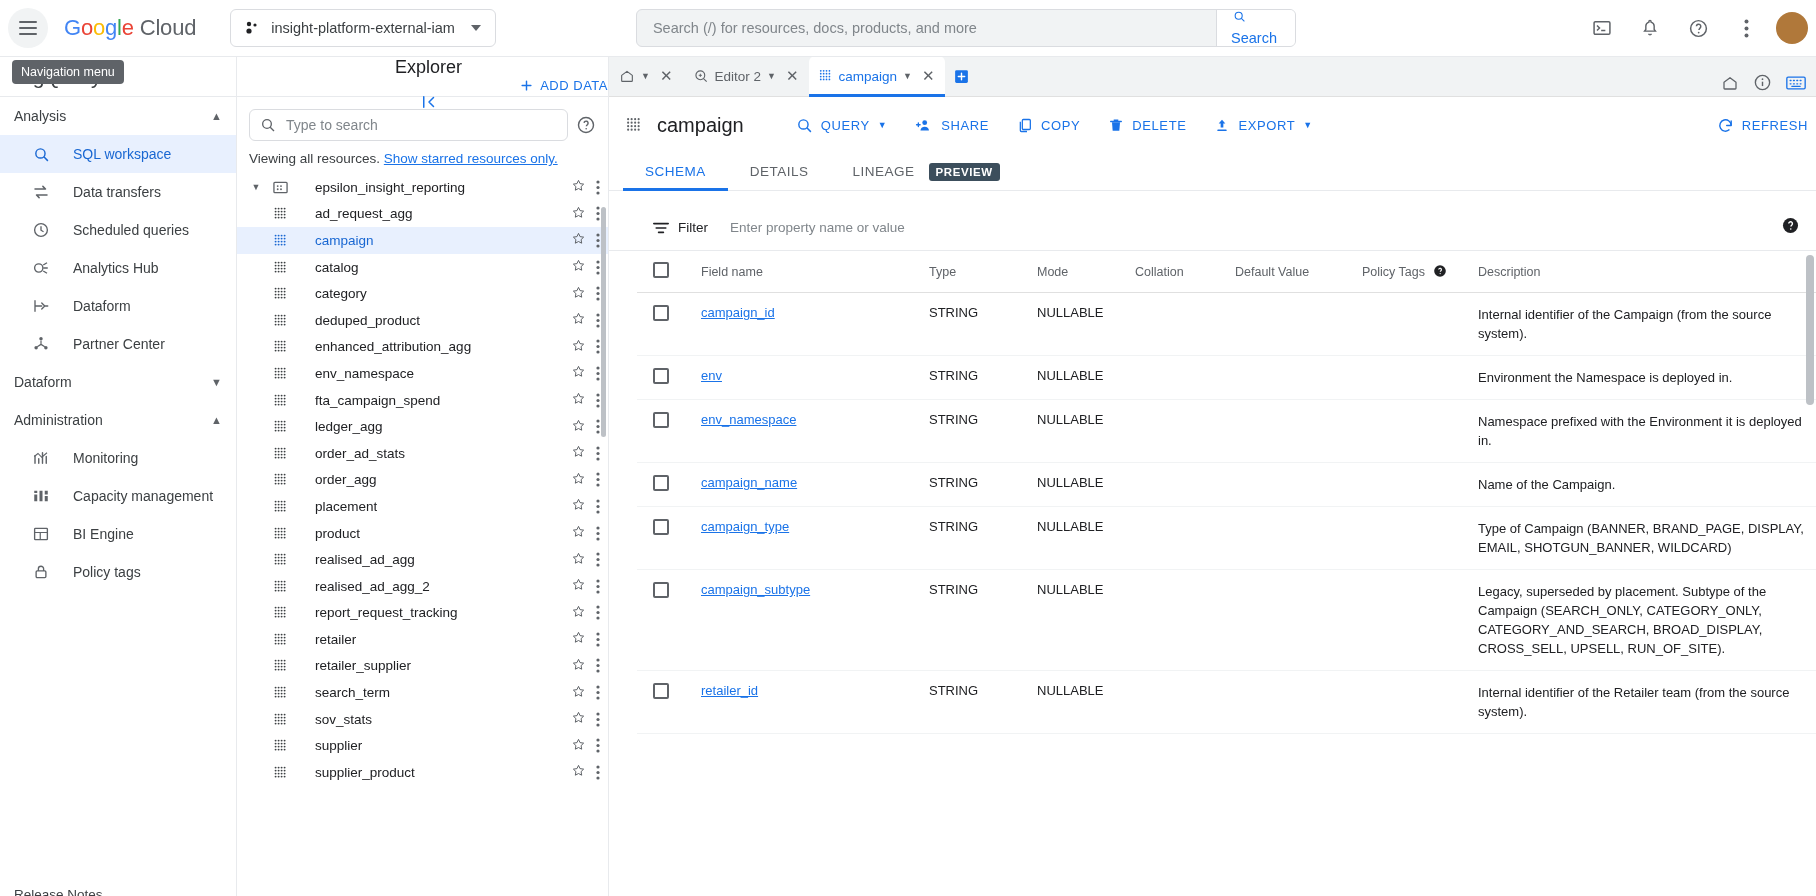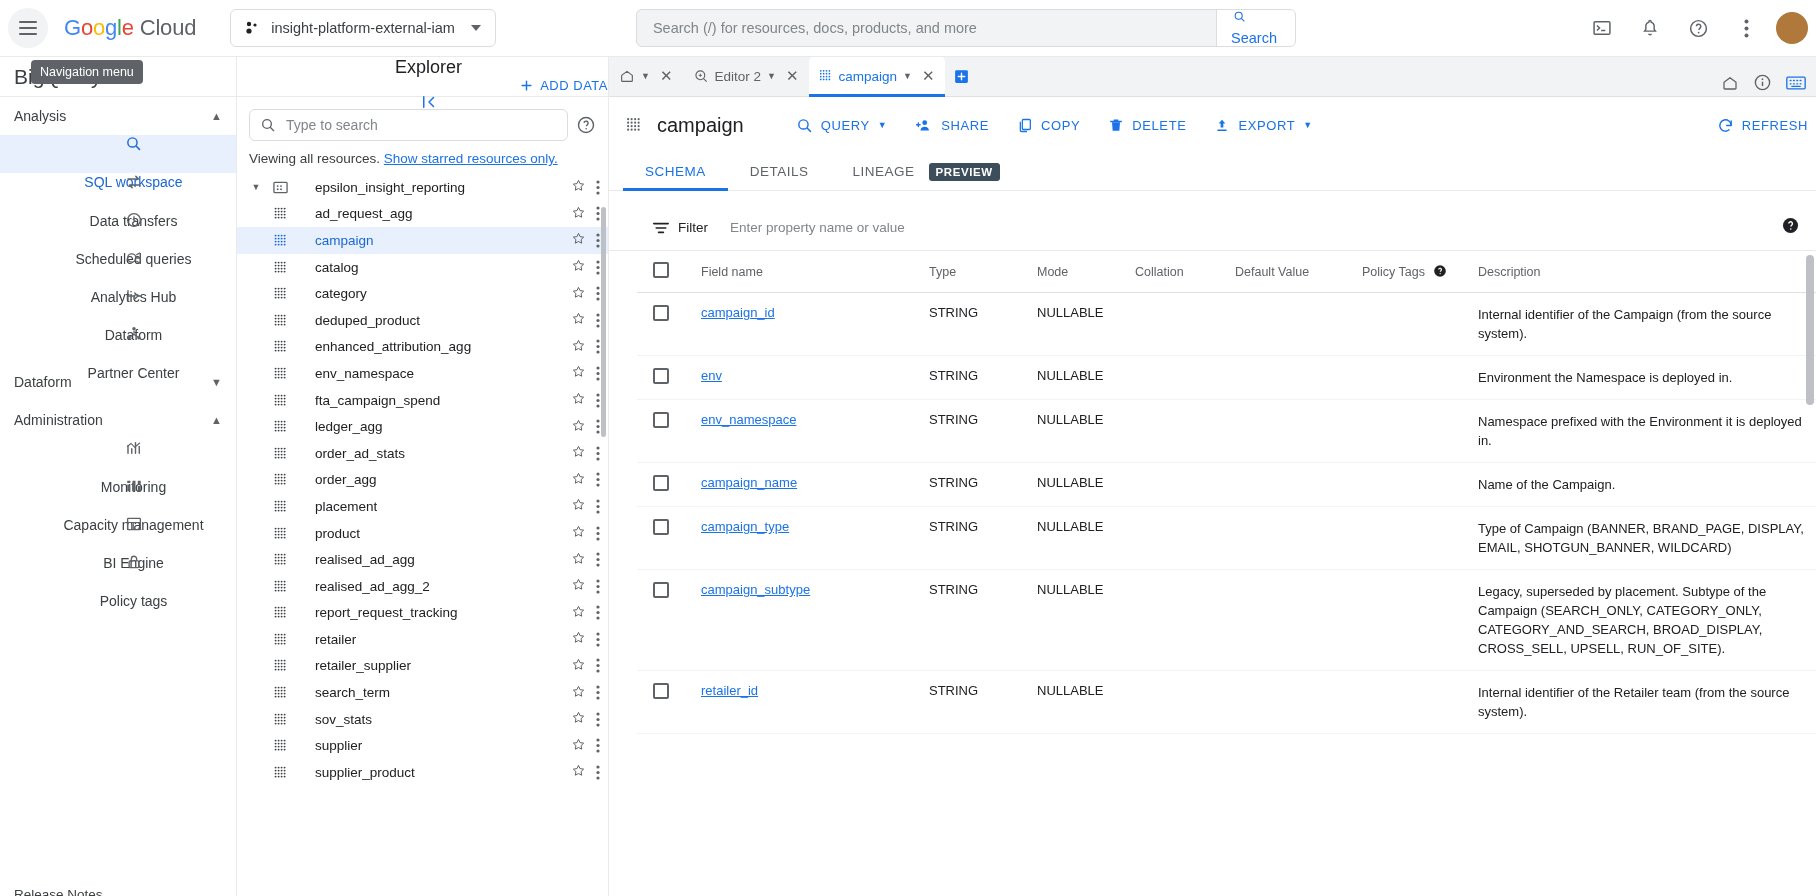--- a/index.html
+++ b/index.html
@@ -56,30 +56,30 @@
 
   
   .leftnav {
     width: 237px; min-width: 237px; border-right: 1px solid #e8eaed; background: #fff;
     position: relative; overflow: hidden;
   }
   .bqtitle { height: 40px; display: flex; align-items: center; padding: 0 0 0 14px;
              font-size: 21px; color: #3c4043; border-bottom: 1px solid #e8eaed; }
   .tooltip {
     position: absolute; left: 12px; top: 3px; background: #5f6368; color: #fff;
-    font-size: 12.5px; padding: 5px 9px; border-radius: 4px; z-index: 50; white-space: nowrap; margin-left: 19px;
+    font-size: 12.5px; padding: 5px 9px; border-radius: 4px; z-index: 50; white-space: nowrap;
   }
   .navsection {
     height: 38px; display: flex; align-items: center; padding: 0 14px; font-size: 14px;
     color: #3c4043; cursor: pointer; justify-content: space-between;
   }
   .navsection .chev { color: #5f6368; font-size: 11px; }
   .navitem {
     height: 38px; display: flex; align-items: center; gap: 22px; padding-left: 31px;
-    font-size: 14px; color: #3c4043; cursor: pointer; flex-direction: column;
+    font-size: 14px; color: #3c4043; cursor: pointer;
   }
   .navitem .ic { width: 20px; display: flex; align-items: center; justify-content: center; color: #5f6368; }
   .navitem.sel { background: #e8f0fe; color: #1967d2; }
   .navitem.sel .ic { color: #1967d2; }
   .releasenotes { position: absolute; bottom: -6px; left: 14px; font-size: 13.5px; color: #3c4043; }
 
   
   .explorer { width: 372px; min-width: 372px; border-right: 1px solid #e8eaed; display: flex; flex-direction: column; background: #fff; position: relative; }
   .exphead { height: 40px; display: flex; align-items: center; padding: 0 0 0 12px; border-bottom: 1px solid #e8eaed; flex-direction: column; }
   .exptitle { font-size: 18px; color: #202124; }

